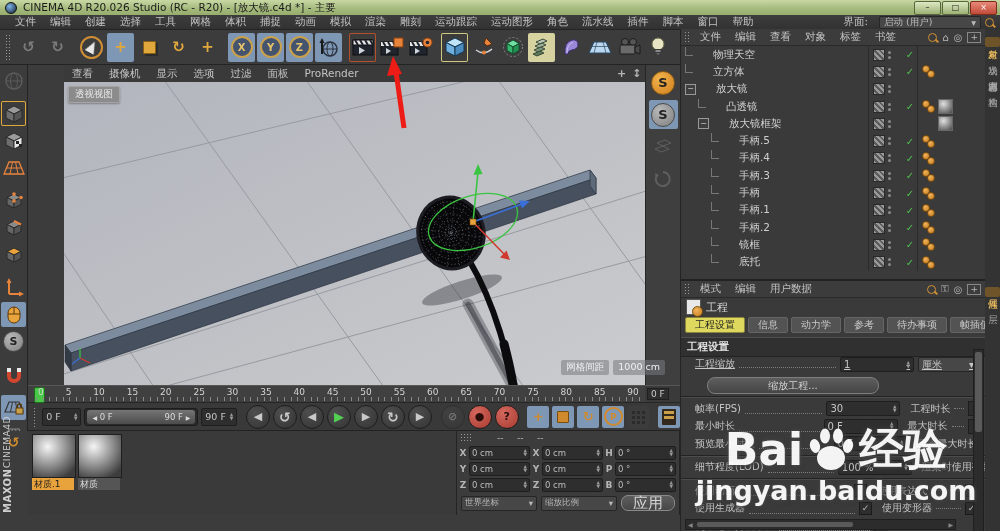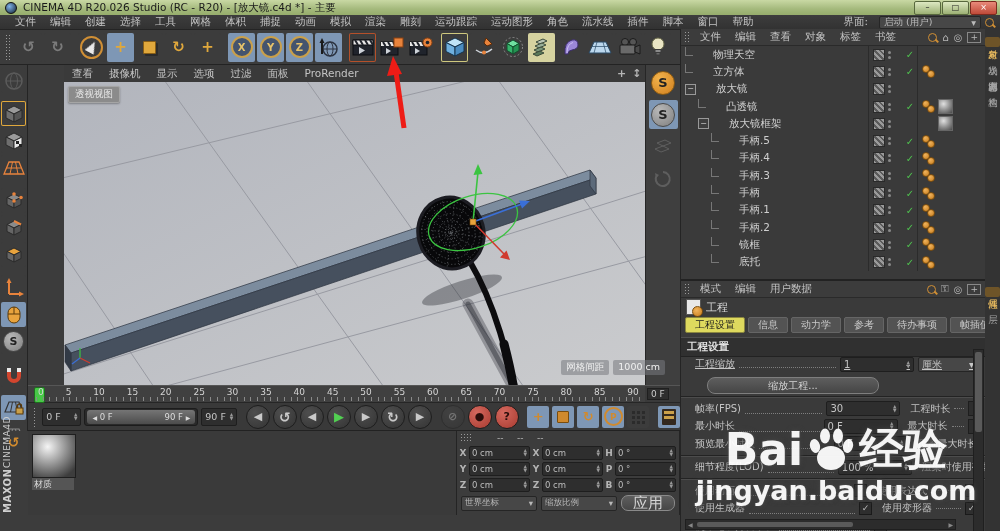--- a/index.html
+++ b/index.html
@@ -693,20 +693,24 @@
     <span id="blcorner">↺</span>
     <span id="maxonlogo">
       <b>MAXON</b>
         <span>CINEMA4D</span>
     </span>
   </div>
 
   <div id="materials" class="abs">
     <div id="matbody">
 
+    <div class="mat">
+        <div class="matthumb"></div>
+        <div class="matlabel sel">材质.1</div>
+      </div>
         <div class="mat">
         <div class="matthumb"></div>
         <div class="matlabel norm">材质</div>
       </div>
       </div>
   </div>
 
   <div id="coords" class="abs">
     <div id="coordhead">
       <span class="dots-handle" style="height:10px;width:6px;flex:none;"></span>

